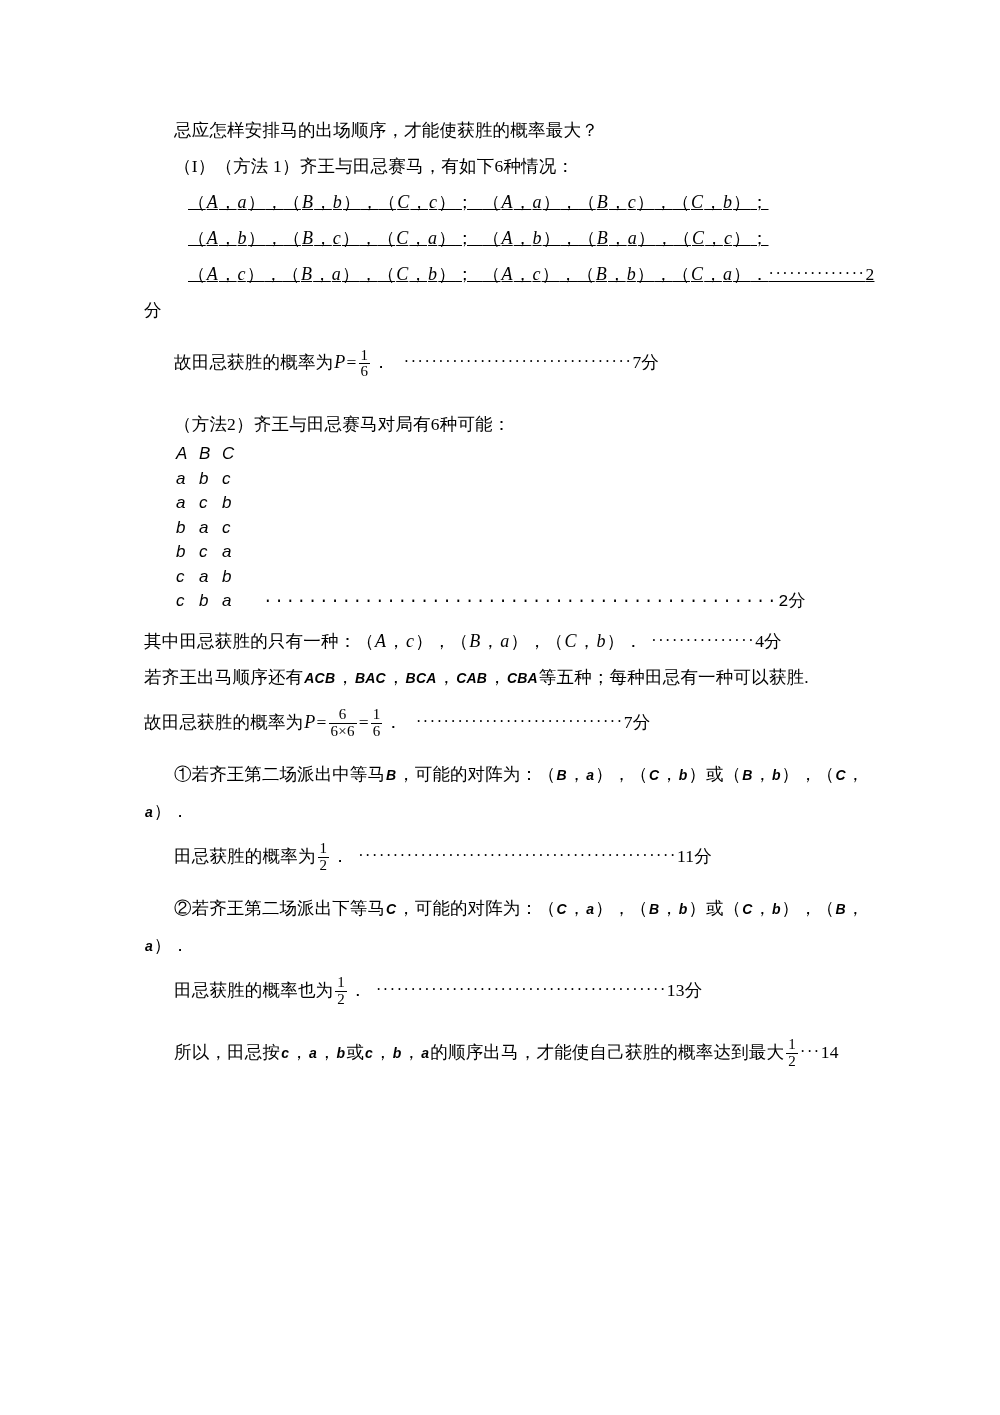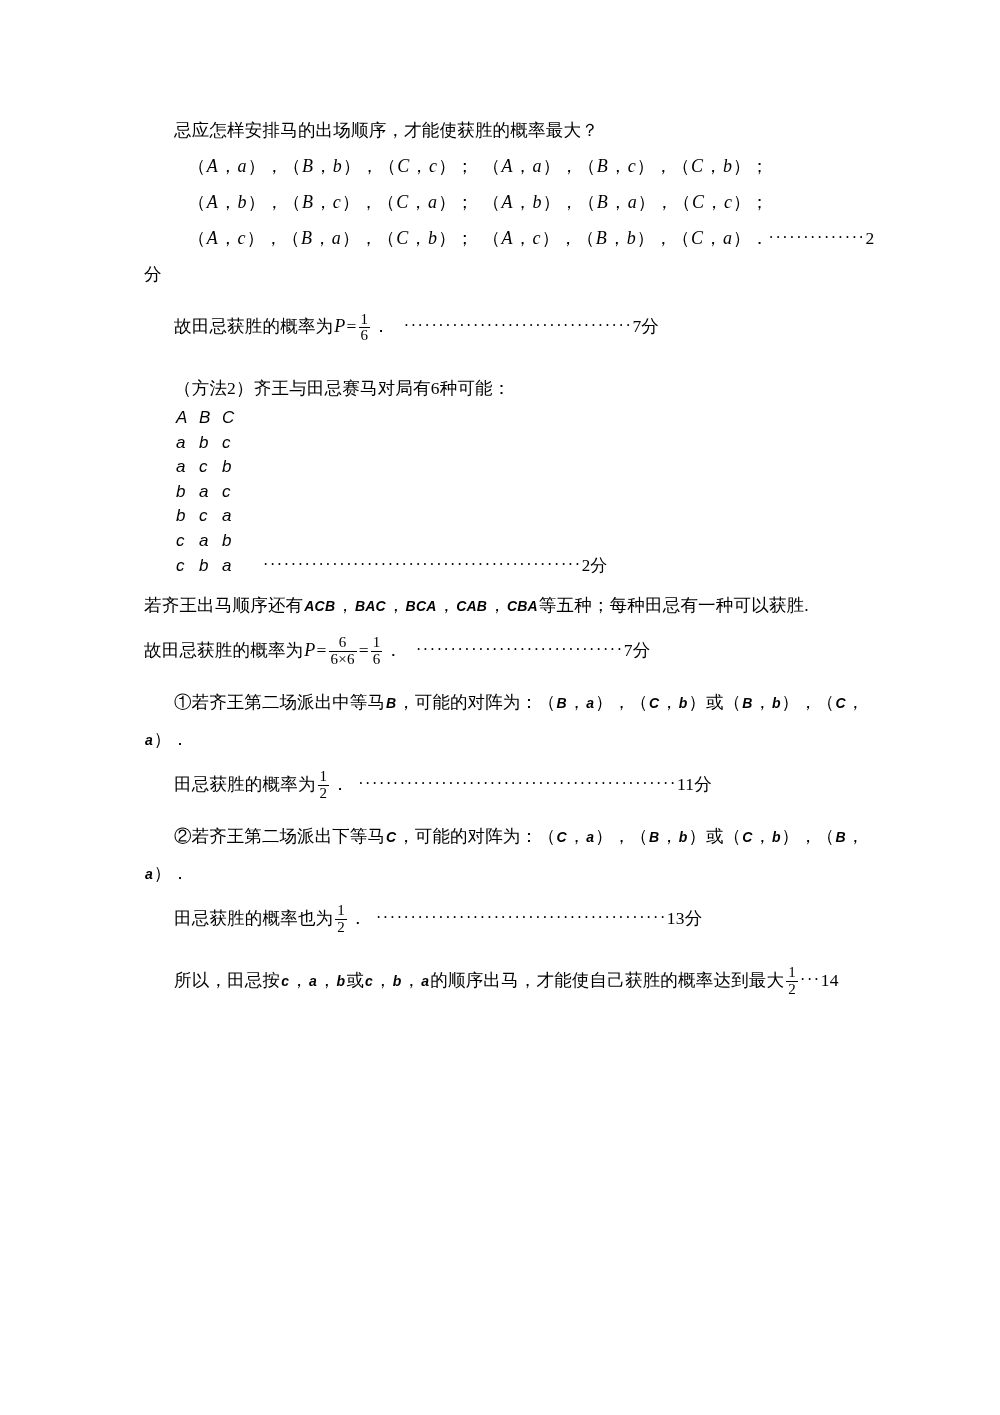--- a/index.html
+++ b/index.html
@@ -30,21 +30,21 @@
   }
 
   
   .ln {
     font-size: 17.5px;
     line-height: 36px;
     white-space: nowrap;
     letter-spacing: 0.2px;
   }
   .indent1 { padding-left: 30px; }
-  .indent2 { padding-left: 44px; }
+  .indent2 { padding-left: 44px; text-decoration: underline; }
 
   
   .m {
     font-family: "Liberation Serif", "DejaVu Serif", serif;
     font-style: italic;
     font-size: 18px;
     padding: 0 1px;
   }
   .mb {
     font-family: "Liberation Sans", "DejaVu Sans", sans-serif;
@@ -78,21 +78,21 @@
   .matrix {
     font-family: "Liberation Sans", "DejaVu Sans", sans-serif;
     font-style: italic;
     font-size: 17px;
     line-height: 24.5px;
     padding-left: 32px;
     white-space: pre;
   }
   .matrix .row { display: block; white-space: pre; }
   .matrix .cell { display: inline-block; width: 23px; }
-  .matrix .tail { font-style: normal; font-family: Liberation Serif, serif; padding-left: 18px; }
+  .matrix .tail { font-style: normal; font-family: Liberation Mono, monospace; padding-left: 18px; }
 
   .para {
     font-size: 17.5px;
     line-height: 40px;
     text-align: justify;
     text-justify: inter-ideograph;
   }
   .para.first { text-indent: 30px; }
 
   .tight { line-height: 36px; }
@@ -105,20 +105,23 @@
 <body>
 
 <div class="page">
   <div class="content">
 
     <div class="ln indent1">
       <span>忌应怎样安排马的出场顺序，才能使获胜的概率最大？</span>
     </div>
 
 
+    <div class="ln indent1">
+      <span>（I）（方法 1）齐王与田忌赛马，有如下6种情况：</span>
+    </div>
 
     <div id="pairs-block">
         <div class="ln indent2"><span>（<span class="m">A</span>，<span class="m">a</span>）</span>，<span>（<span class="m">B</span>，<span class="m">b</span>）</span>，<span>（<span class="m">C</span>，<span class="m">c</span>）</span>；&nbsp;&nbsp;<span>（<span class="m">A</span>，<span class="m">a</span>）</span>，<span>（<span class="m">B</span>，<span class="m">c</span>）</span>，<span>（<span class="m">C</span>，<span class="m">b</span>）</span>；</div>
         <div class="ln indent2"><span>（<span class="m">A</span>，<span class="m">b</span>）</span>，<span>（<span class="m">B</span>，<span class="m">c</span>）</span>，<span>（<span class="m">C</span>，<span class="m">a</span>）</span>；&nbsp;&nbsp;<span>（<span class="m">A</span>，<span class="m">b</span>）</span>，<span>（<span class="m">B</span>，<span class="m">a</span>）</span>，<span>（<span class="m">C</span>，<span class="m">c</span>）</span>；</div>
         <div class="ln indent2"><span>（<span class="m">A</span>，<span class="m">c</span>）</span>，<span>（<span class="m">B</span>，<span class="m">a</span>）</span>，<span>（<span class="m">C</span>，<span class="m">b</span>）</span>；&nbsp;&nbsp;<span>（<span class="m">A</span>，<span class="m">c</span>）</span>，<span>（<span class="m">B</span>，<span class="m">b</span>）</span>，<span>（<span class="m">C</span>，<span class="m">a</span>）</span>．<span class="dots">··············</span><span>2</span></div>
       </div>
 
     <div class="ln hang">
       <span>分</span>
     </div>
@@ -135,20 +138,23 @@
     <div class="sp-lg"></div>
 
     <div class="ln indent1">
       <span>（方法2）齐王与田忌赛马对局有6种可能：</span>
     </div>
 
     <div class="matrix" id="matrix-block"><span class="row"><span class="cell">A</span><span class="cell">B</span><span class="cell">C</span></span><span class="row"><span class="cell">a</span><span class="cell">b</span><span class="cell">c</span></span><span class="row"><span class="cell">a</span><span class="cell">c</span><span class="cell">b</span></span><span class="row"><span class="cell">b</span><span class="cell">a</span><span class="cell">c</span></span><span class="row"><span class="cell">b</span><span class="cell">c</span><span class="cell">a</span></span><span class="row"><span class="cell">c</span><span class="cell">a</span><span class="cell">b</span></span><span class="row"><span class="cell">c</span><span class="cell">b</span><span class="cell">a</span><span class="tail"><span class="dots">··············································</span><span>2分</span></span></span></div>
 
     <div class="sp-sm"></div>
 
+    <div class="ln">
+      <span>其中田忌获胜的只有一种：</span><span id="win2-pairs"><span>（<span class="m">A</span>，<span class="m">c</span>）</span>，<span>（<span class="m">B</span>，<span class="m">a</span>）</span>，<span>（<span class="m">C</span>，<span class="m">b</span>）</span></span><span>．</span>&nbsp;&nbsp;<span class="dots">···············</span><span>4分</span>
+    </div>
 
     <div class="ln">
       <span>若齐王出马顺序还有</span><span id="orders-list"><span class="mb">ACB</span>，<span class="mb">BAC</span>，<span class="mb">BCA</span>，<span class="mb">CAB</span>，<span class="mb">CBA</span></span><span>等五种；每种田忌有一种可以获胜.</span>
     </div>
 
     <div class="sp-sm"></div>
 
     <div class="ln">
       <span>故田忌获胜的概率为</span><span class="m">P</span><span>=</span><span class="frac"><span class="num">6</span><span class="den">6×6</span></span><span>=</span><span class="frac"><span class="num">1</span><span class="den">6</span></span><span>．</span>&nbsp;&nbsp;&nbsp;<span class="dots">······························</span><span>7分</span>
     </div>

